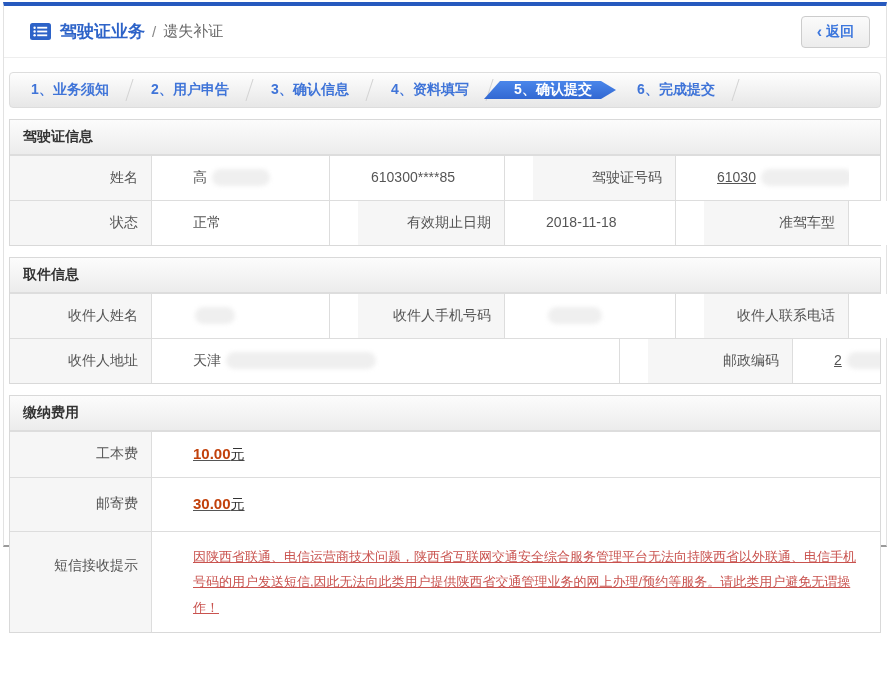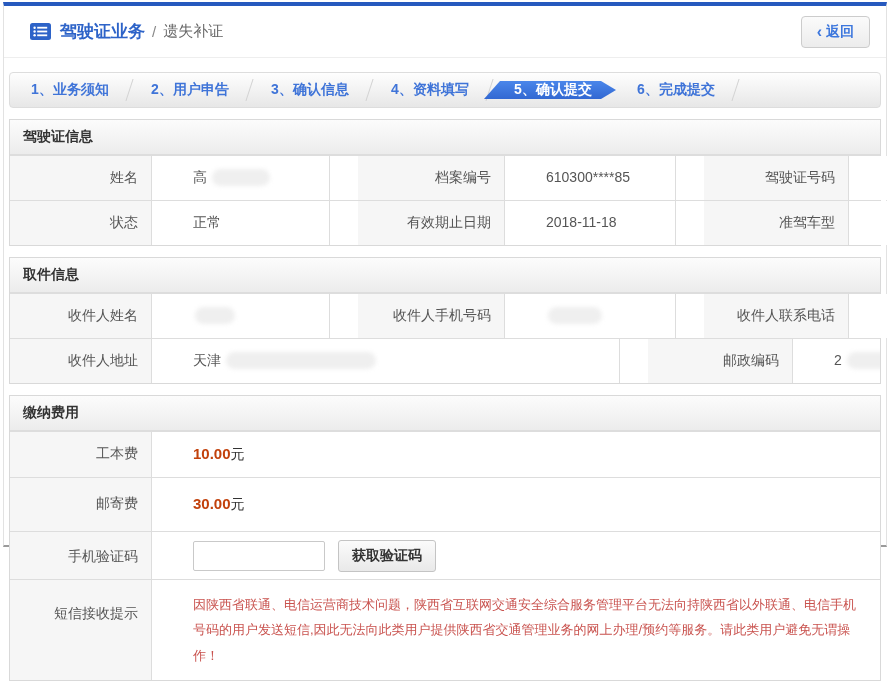--- a/index.html
+++ b/index.html
@@ -91,21 +91,21 @@
     padding:13px 13px;
     color:#555;
   }
   .val {
     background:#fff;
     border-right:1px solid #ddd;
     padding:13px 13px;
     color:#555;
     white-space:nowrap; overflow:hidden;
   }
-  .val:last-child { border-right:none; }
+  .val:last-child { border-right:none;text-decoration:underline; }
   .blur {
     display:inline-block; height:17px; vertical-align:-4px;
     background:#efefef; border-radius:9px;
     filter:blur(2px); margin-left:5px;
   }
   
   .amount { color:#c2410c; font-weight:bold; font-size:15px; }
   .unit { color:#333; font-size:14px; }
   .code-input {
     width:132px; height:30px;
@@ -187,21 +187,20 @@
     <div class="tail"></div>
   </div>
 
   <div class="content">
 
     <div class="section">
       <div class="sec-hd">驾驶证信息</div>
       <div class="frow cols6">
         <div class="lbl">姓名</div>
         <div class="val"><span>高</span><span class="blur" style="width:58px"></span></div>
-        <div class="lbl">档案编号</div>
         <div class="val">610300****85</div>
         <div class="lbl">驾驶证号码</div>
         <div class="val"><span>61030</span><span class="blur" style="width:92px"></span></div>
       </div>
       <div class="frow cols6">
         <div class="lbl">状态</div>
         <div class="val">正常</div>
         <div class="lbl">有效期止日期</div>
         <div class="val">2018-11-18</div>
         <div class="lbl">准驾车型</div>
@@ -231,27 +230,20 @@
       <div class="sec-hd">缴纳费用</div>
       <div class="frow cols2">
         <div class="lbl">工本费</div>
         <div class="val"><span class="amount">10.00</span><span class="unit">元</span></div>
       </div>
       <div class="frow cols2">
         <div class="lbl" style="padding-top:17px;padding-bottom:17px">邮寄费</div>
         <div class="val" style="padding-top:17px;padding-bottom:17px"><span class="amount">30.00</span><span class="unit">元</span></div>
       </div>
       <div class="frow cols2">
-        <div class="lbl" style="padding-top:16px">手机验证码</div>
-        <div class="val" style="padding-top:8px;padding-bottom:7px">
-          <input class="code-input" type="text" value="" style="">
-          <button class="code-btn">获取验证码</button>
-        </div>
-      </div>
-      <div class="frow cols2">
         <div class="lbl" style="padding-top:25px">短信接收提示</div>
         <div class="val notice-val">因陕西省联通、电信运营商技术问题，陕西省互联网交通安全综合服务管理平台无法向持陕西省以外联通、电信手机号码的用户发送短信,因此无法向此类用户提供陕西省交通管理业务的网上办理/预约等服务。请此类用户避免无谓操作！</div>
       </div>
     </div>
 
   </div>
 
   <div class="actions">
     
     

